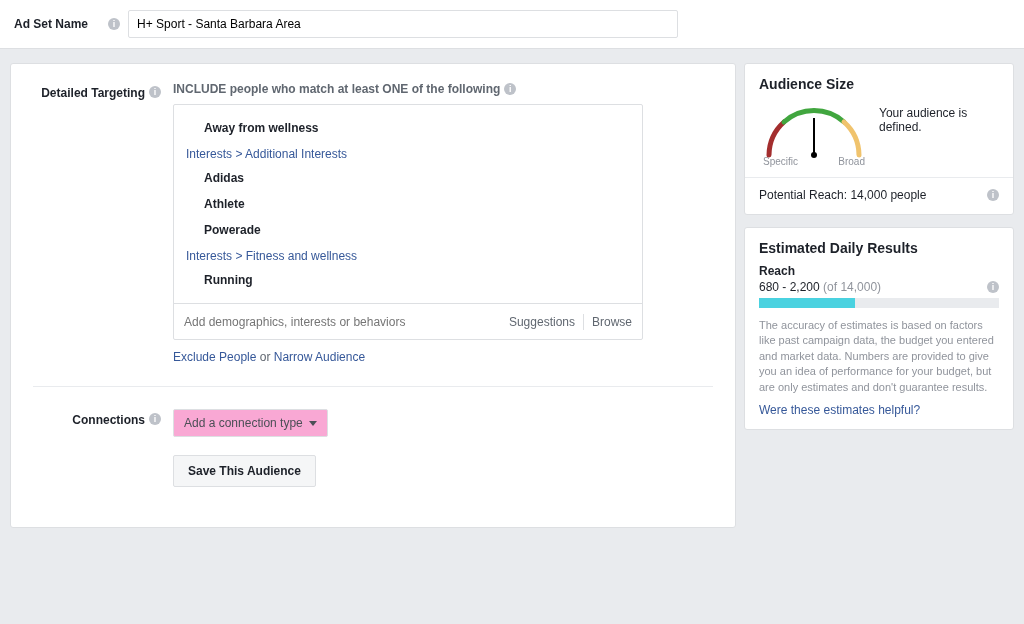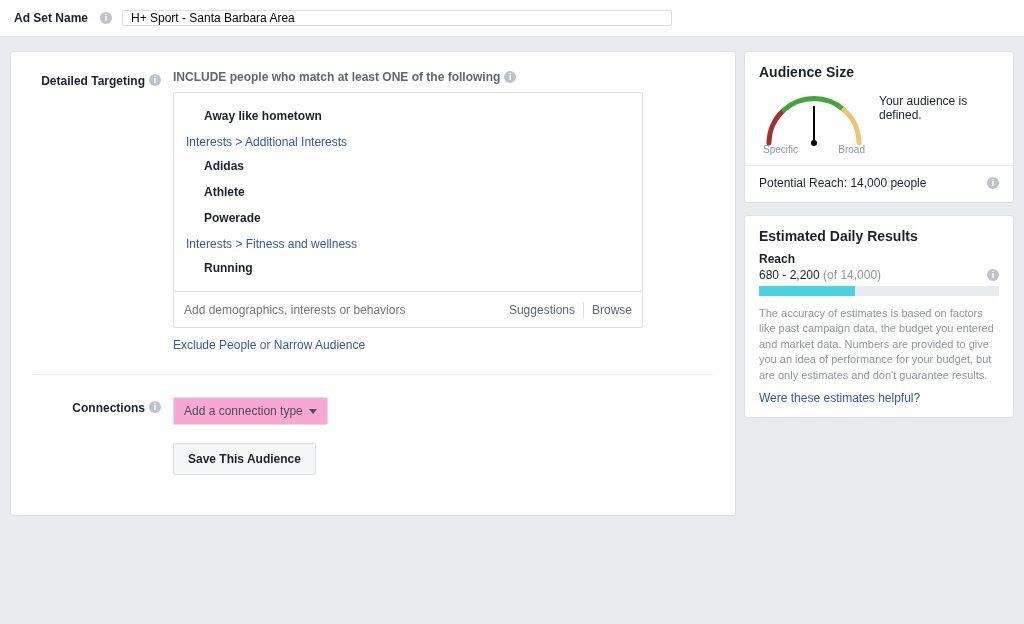--- a/index.html
+++ b/index.html
@@ -19,37 +19,37 @@
     display: flex;
     align-items: center;
   }
   .topbar-label {
     font-weight: bold;
     color: #1d2129;
     font-size: 12px;
     min-width: 100px;
     display: flex;
     align-items: center;
-    gap: 12px;
+    gap: 20px;
   }
   .info-icon {
     display: inline-flex;
     width: 12px;
     height: 12px;
     border-radius: 50%;
     background: #bec2c9;
     color: #fff;
     font-size: 9px;
     font-weight: bold;
     align-items: center;
     justify-content: center;
   }
   .adset-input {
     flex: 0 0 550px;
-    height: 16px;
+    height: 28px;
     border: 1px solid #dddfe2;
     border-radius: 2px;
     padding: 0 8px;
     font-size: 12px;
     margin-left: 8px;
   }
   .layout {
     display: flex;
     padding: 14px 10px;
     gap: 8px;
@@ -278,21 +278,21 @@
         <b>Detailed Targeting</b>
         <span class="info-icon">i</span>
       </div>
       <div class="row-content">
         <div class="include-text">
           <span>INCLUDE people who match at least ONE of the following</span>
           <span class="info-icon">i</span>
         </div>
         <div class="targeting-box">
           <div class="tb-body" id="tb-body">
-              <div class="tb-item">Away like hometown</div>
+              <div class="tb-item">Away from wellness</div>
               <div class="tb-cat"><span class="link">Interests</span> <span class="caret">&gt;</span> <span class="link">Additional Interests</span></div>
               <div class="tb-item">Adidas</div>
               <div class="tb-item">Athlete</div>
               <div class="tb-item">Powerade</div>
               <div class="tb-cat"><span class="link">Interests</span> <span class="caret">&gt;</span> <span class="link">Fitness and wellness</span></div>
               <div class="tb-item">Running</div>
             </div>
           <div class="tb-footer">
             <input class="tb-input" placeholder="Add demographics, interests or behaviors" style="">
             <div class="tb-actions">

